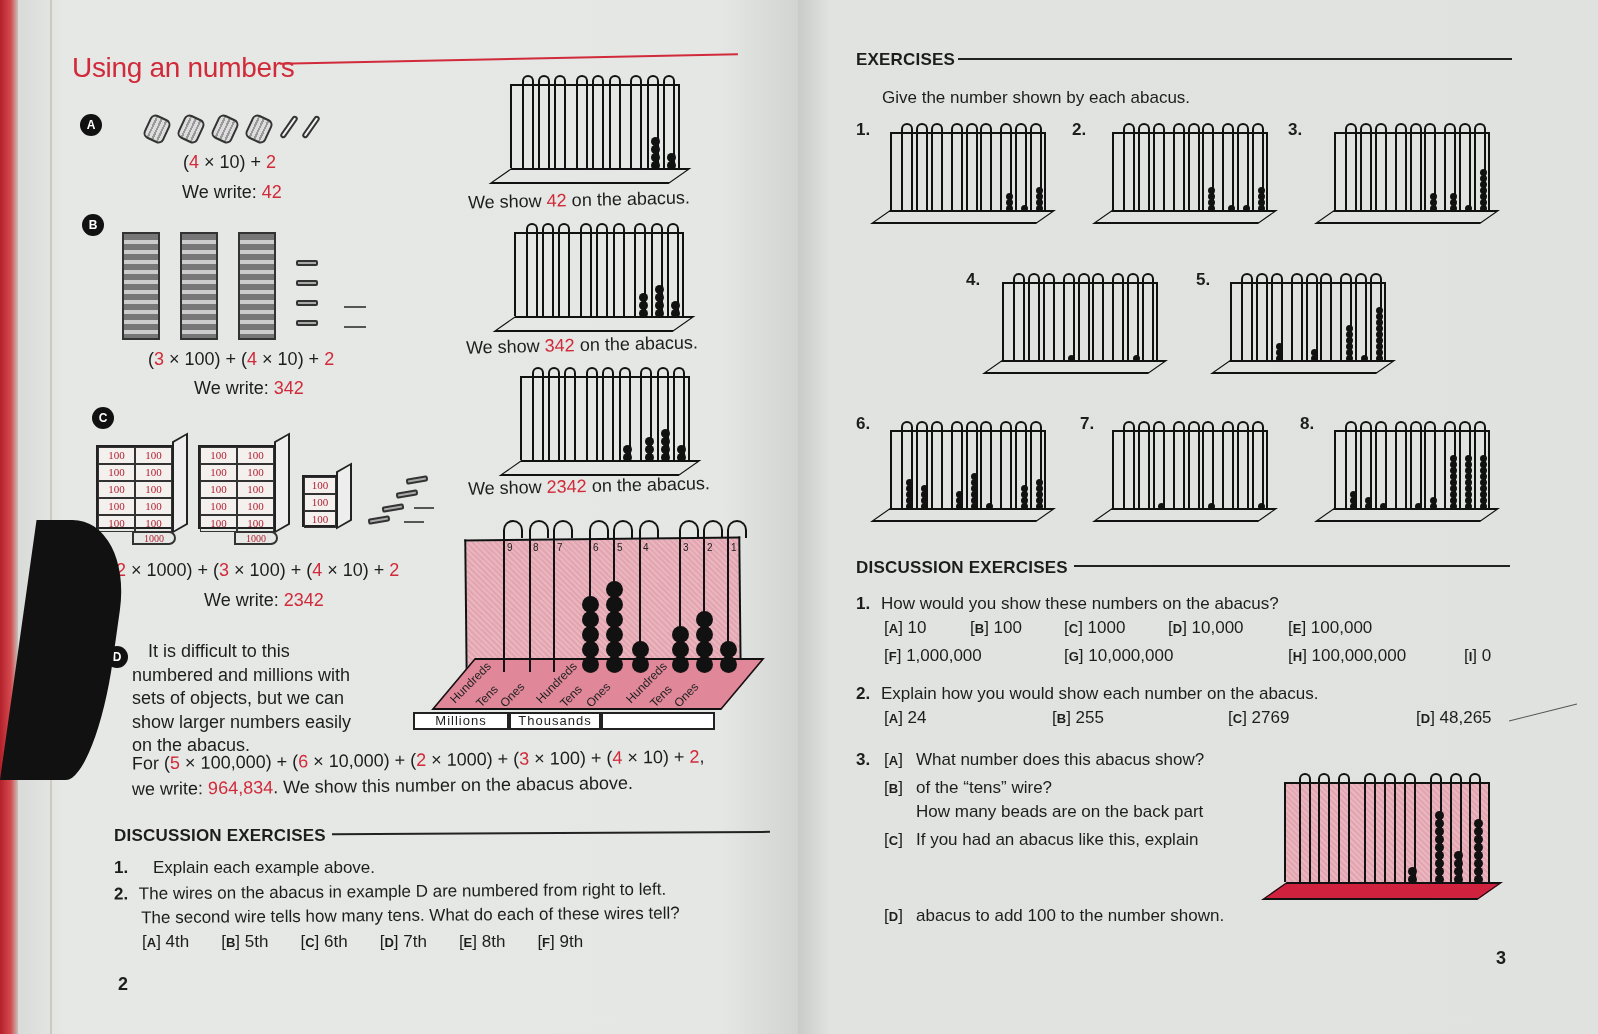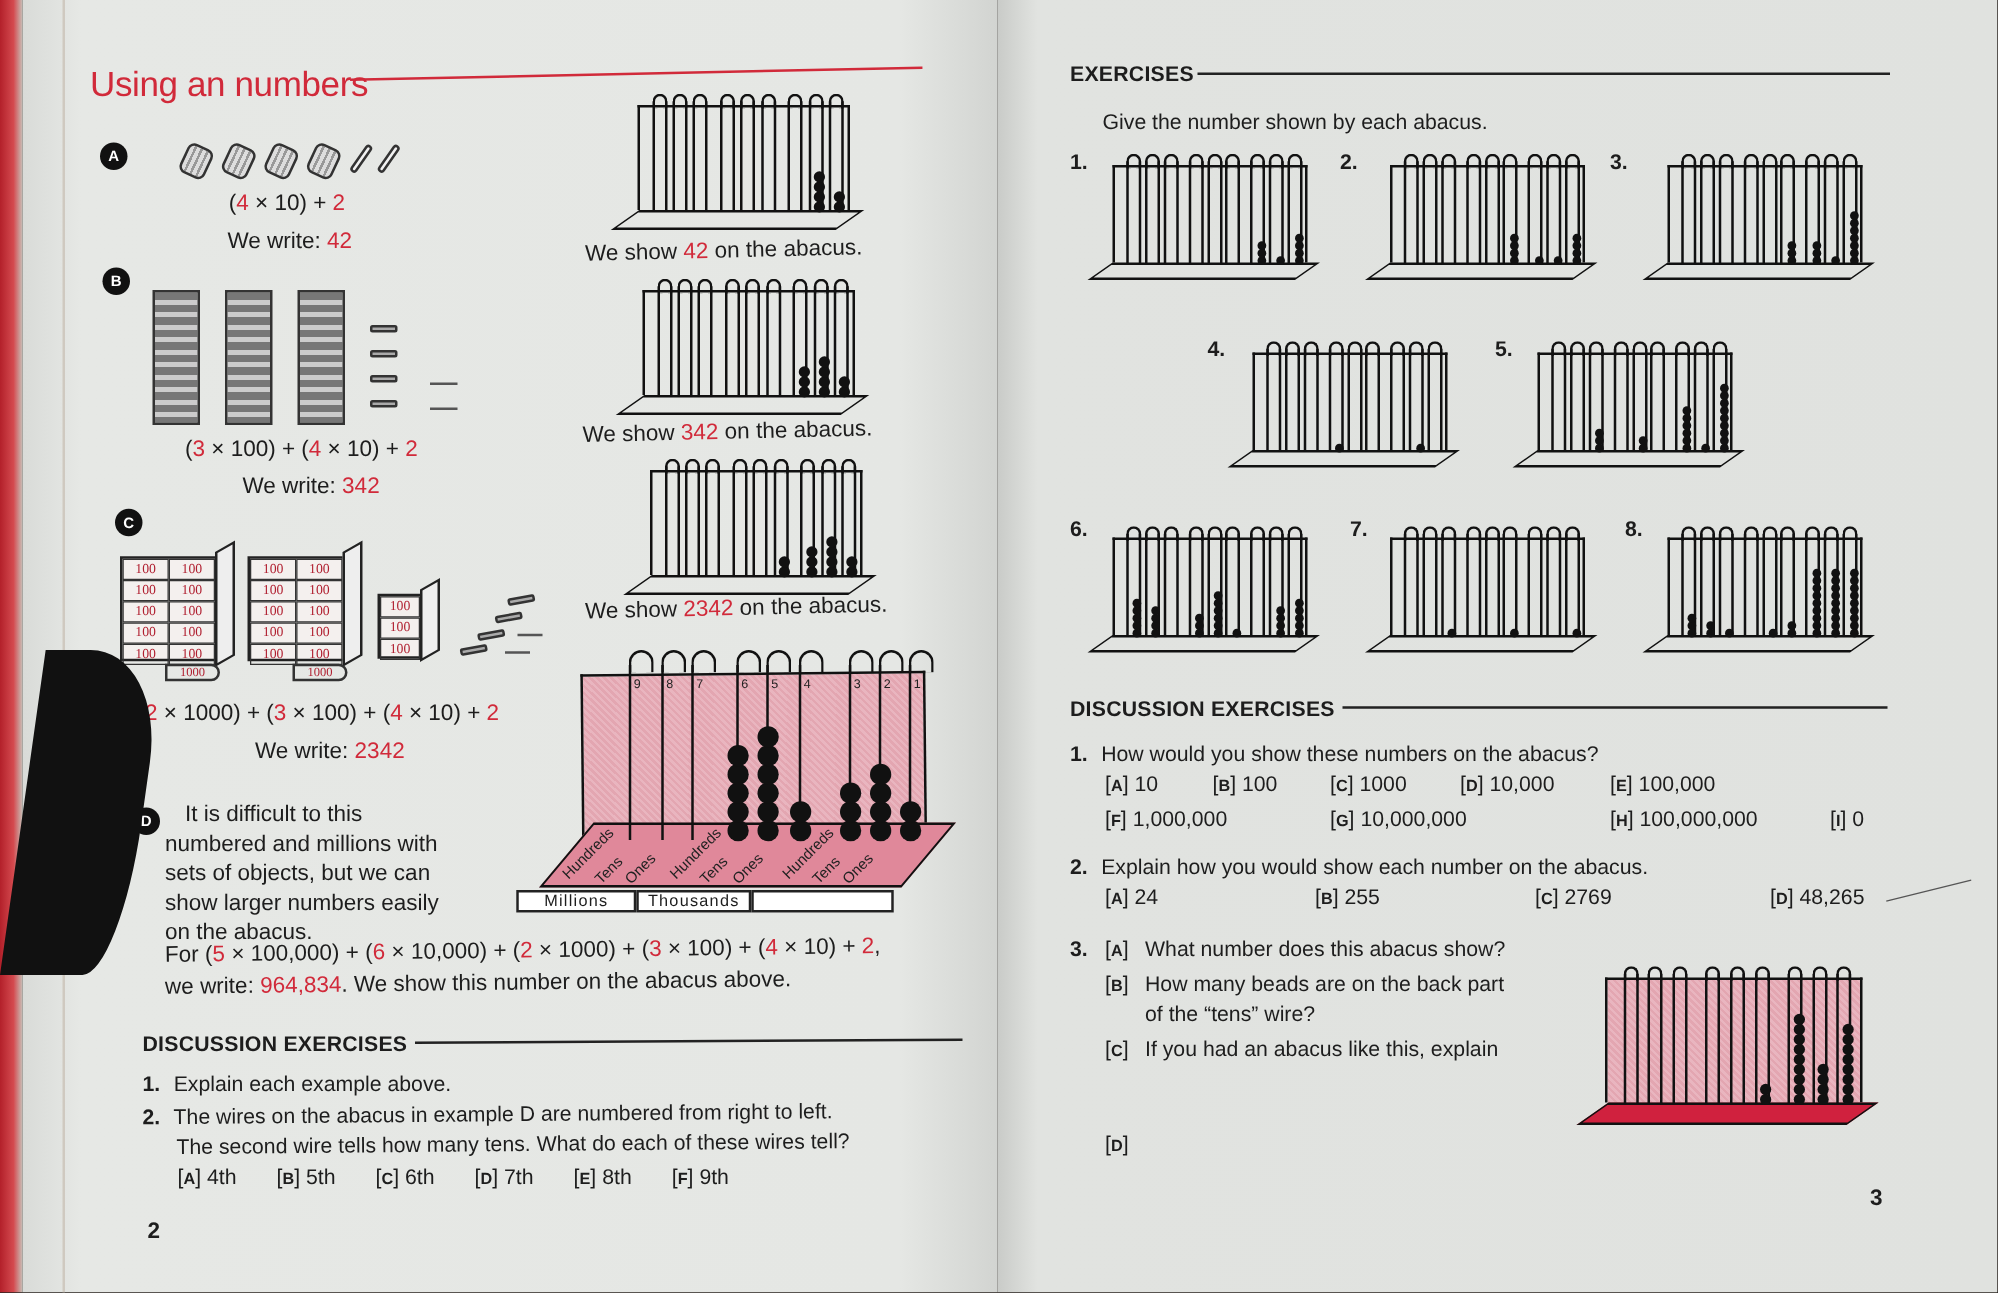--- a/index.html
+++ b/index.html
@@ -339,21 +339,21 @@
       <div>on the abacus.</div>
     </div>
     <div class="abs bigtxt" style="left:114px;top:748px;transform:rotate(-0.7deg);white-space:nowrap;"><span>For (</span><span class="red">5</span><span> × 100,000) + (</span><span class="red">6</span><span> × 10,000) + (</span><span class="red">2</span><span> × 1000) + (</span><span class="red">3</span><span> × 100) + (</span><span class="red">4</span><span> × 10) + </span><span class="red">2</span><span>,</span></div>
     <div class="abs bigtxt" style="left:114px;top:774px;transform:rotate(-0.7deg);white-space:nowrap;"><span>we write: </span><span class="red">964,834</span><span>.  We show this number on the abacus above.</span></div>
 
     <div class="abs sect" style="left:96px;top:826px;">DISCUSSION  EXERCISES</div>
     <div class="rule" style="left:314px;top:832px;width:438px;transform:rotate(-0.3deg);"></div>
 
     <div class="abs txt" style="left:96px;top:856px;">
       <span class="num">1.</span>
-      <span style="margin-left:6px;">Explain each example above.</span>
+      <span style="margin-left:20px;">Explain each example above.</span>
     </div>
     <div class="abs txt" style="left:96px;top:880px;transform:rotate(-0.5deg);">
       <span class="num">2.</span>
       <span style="margin-left:6px;">The wires on the abacus in example D are numbered from right to left.</span>
       <div style="padding-left:27px;">The second wire tells how many tens.  What do each of these wires tell?</div>
     </div>
     <div class="abs" style="left:124px;top:932px;display:flex;gap:32px;" id="left-opts">
         <span style="font-size: 17px;"><span>[<b class="opt-label">A</b>] </span><span>4th</span></span>
         <span style="font-size: 17px;"><span>[<b class="opt-label">B</b>] </span><span>5th</span></span>
         <span style="font-size: 17px;"><span>[<b class="opt-label">C</b>] </span><span>6th</span></span>
@@ -785,29 +785,30 @@
     <div class="abs" style="left:710px;top:712px;width:70px;height:1px;background:#555;transform:rotate(-14deg);"></div>
 
     <div class="abs txt" style="left:58px;top:748px;width:380px;" id="q3">
         <span class="num" style="position: absolute; left: 0px; top: 0px;">3.</span>
         <div style="position: absolute; left: 28px; top: 0px;">
           <span style="position: absolute; left: 0px;">[<b class="opt-label">A</b>]</span>
           <div style="padding-left: 32px; white-space: nowrap;">What number does this abacus show?</div>
         </div>
         <div style="position: absolute; left: 28px; top: 28px;">
           <span style="position: absolute; left: 0px;">[<b class="opt-label">B</b>]</span>
+          <div style="padding-left: 32px; white-space: nowrap;">of the “tens” wire?</div>
           <div style="padding-left: 32px; white-space: nowrap;">How many beads are on the back part</div>
-          <div style="padding-left: 32px; white-space: nowrap;">of the “tens” wire?</div>
         </div>
         <div style="position: absolute; left: 28px; top: 80px;">
           <span style="position: absolute; left: 0px;">[<b class="opt-label">C</b>]</span>
           <div style="padding-left: 32px; white-space: nowrap;">If you had an abacus like this, explain</div>
         </div>
         <div style="position: absolute; left: 28px; top: 156px;">
           <span style="position: absolute; left: 0px;">[<b class="opt-label">D</b>]</span>
+          <div style="padding-left: 32px; white-space: nowrap;">abacus to add 100 to the number shown.</div>
         </div>
       </div>
 
     <div class="abs" style="left:436px;top:770px;width:280px;height:140px;">
       <div class="abacus" style="left: 20px; top: 0px; width: 266px; height: 140px;">
           <div class="ab-board pink" style="left: 30px; top: 12px; width: 206px; height: 100px;"></div>
           <div class="ab-base red" style="left: 20px; top: 112px; width: 216px; height: 18px;"></div>
           <div class="ab-loop" style="left: 44.6952px; top: 3px;"></div>
           <div class="ab-wire" style="left: 44.6952px; top: 9px; height: 104px;"></div>
           <div class="ab-wire" style="left: 54.6952px; top: 9px; height: 104px;"></div>

